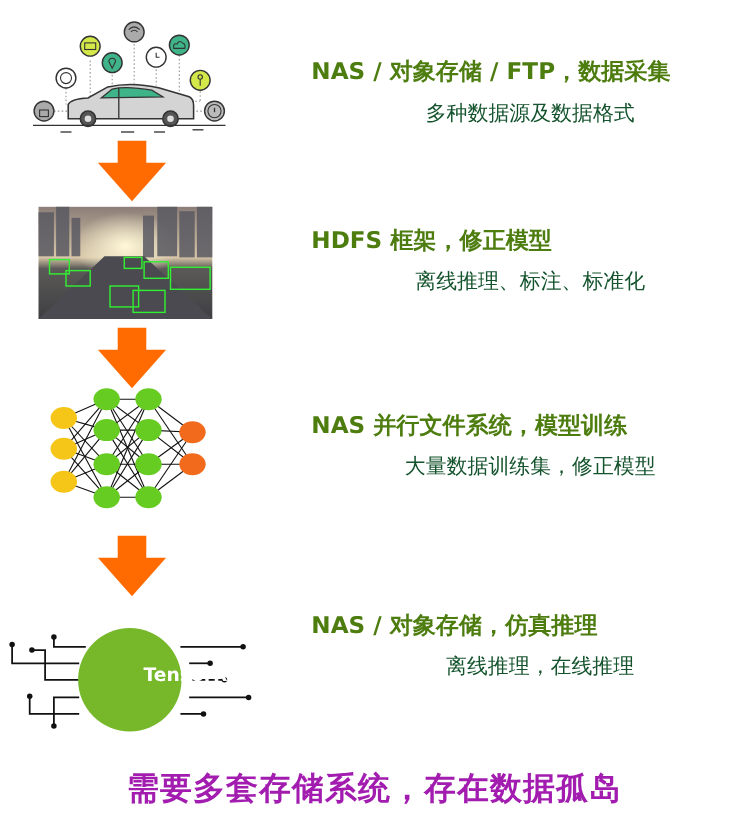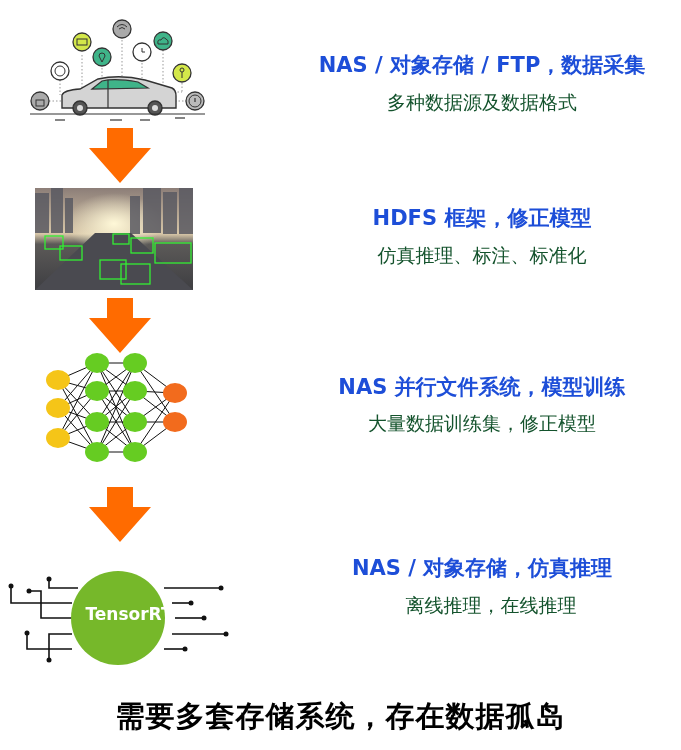--- a/index.html
+++ b/index.html
@@ -1,20 +1,20 @@
 <!DOCTYPE html>
 <html><head>
 <meta charset="utf-8">
 <style>
   html, body { margin:0; padding:0; background:#ffffff; }
   body { width:681px; height:750px; position:relative; overflow:hidden;
          font-family:"DejaVu Sans", sans-serif; color:#1a1a1a; }
-  .stage-title { position:absolute; font-weight:bold; font-size:21px; white-space:nowrap; text-align:center; color:#1d4ed8; }
+  .stage-title { position:absolute; font-weight:bold; font-size:21px; white-space:nowrap; color:#4d7c0f; }
   .stage-sub { position:absolute; font-size:19px; white-space:nowrap; text-align:center; color:#14532d; }
-  .footer { position:absolute; left:0; width:681px; top:697px; text-align:center; font-weight:bold; font-size:29px; color:#000000; letter-spacing:1px; }
+  .footer { position:absolute; left:0; width:681px; top:697px; text-align:center; font-weight:bold; font-size:29px; color:#a21caf; letter-spacing:1px; }
   svg { position:absolute; overflow:visible; }
 </style>
 </head>
 <body>
 
 <svg style="left:0;top:0" width="230" height="125" viewBox="0 0 230 125">
   <g stroke="#999" stroke-width="1" stroke-dasharray="1.5,2" fill="none">
     <line x1="60" y1="80" x2="60" y2="95"></line>
     <line x1="82" y1="55" x2="82" y2="88"></line>
     <line x1="102" y1="68" x2="102" y2="82"></line>
@@ -204,27 +204,27 @@
       <circle cx="27" cy="88" r="2.5"></circle>
       <circle cx="49" cy="115" r="2.5"></circle>
     <circle cx="221" cy="43" r="2.5"></circle>
       <circle cx="191" cy="58" r="2.5"></circle>
       <circle cx="204" cy="73" r="2.5"></circle>
       <circle cx="226" cy="89" r="2.5"></circle>
       <circle cx="185" cy="104" r="2.5"></circle>
   </g>
   <circle cx="118" cy="73" r="47" fill="#76b82a"></circle>
 </svg>
-<div style="position:absolute;left:71px;top:604px;width:116px;text-align:center;color:#fff;font-weight:bold;font-size:17px;font-family:'DejaVu Sans',sans-serif;">TensorRT</div>
+<div style="position:absolute;left:71px;top:604px;width:116px;text-align:center;color:#fff;font-weight:bold;font-size:17px;font-family:'DejaVu Sans',sans-serif;padding-left:45px;">TensorRT</div>
 
 <div class="stage-title" style="left:283px;width:398px;top:51px;">NAS / 对象存储 / FTP，数据采集</div>
 <div class="stage-sub" style="left:283px;width:398px;top:90px;">多种数据源及数据格式</div>
 
 <div class="stage-title" style="left:283px;width:398px;top:204px;">HDFS 框架，修正模型</div>
-<div class="stage-sub" style="left:283px;width:398px;top:243px;">仿真推理、标注、标准化</div>
+<div class="stage-sub" style="left:283px;width:398px;top:243px;">离线推理、标注、标准化</div>
 
 <div class="stage-title" style="left:283px;width:398px;top:373px;">NAS 并行文件系统，模型训练</div>
 <div class="stage-sub" style="left:283px;width:398px;top:411px;">大量数据训练集，修正模型</div>
 
 <div class="stage-title" style="left:283px;width:398px;top:554px;">NAS / 对象存储，仿真推理</div>
 <div class="stage-sub" style="left:292px;width:398px;top:593px;">离线推理，在线推理</div>
 
 <div class="footer">需要多套存储系统，存在数据孤岛</div>
 
 </body></html>

